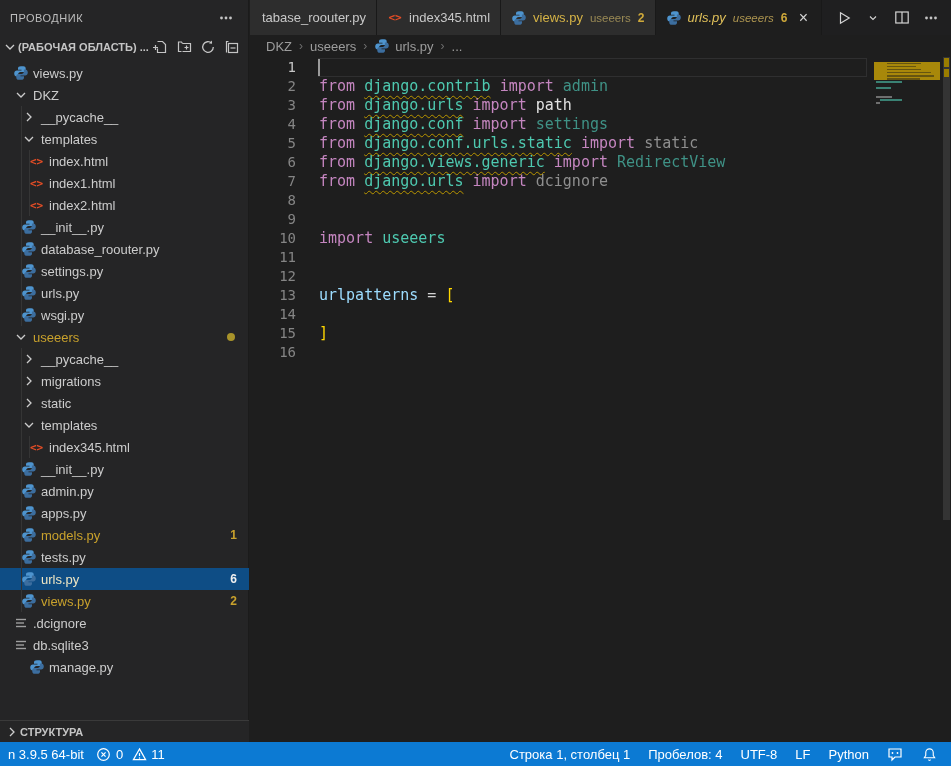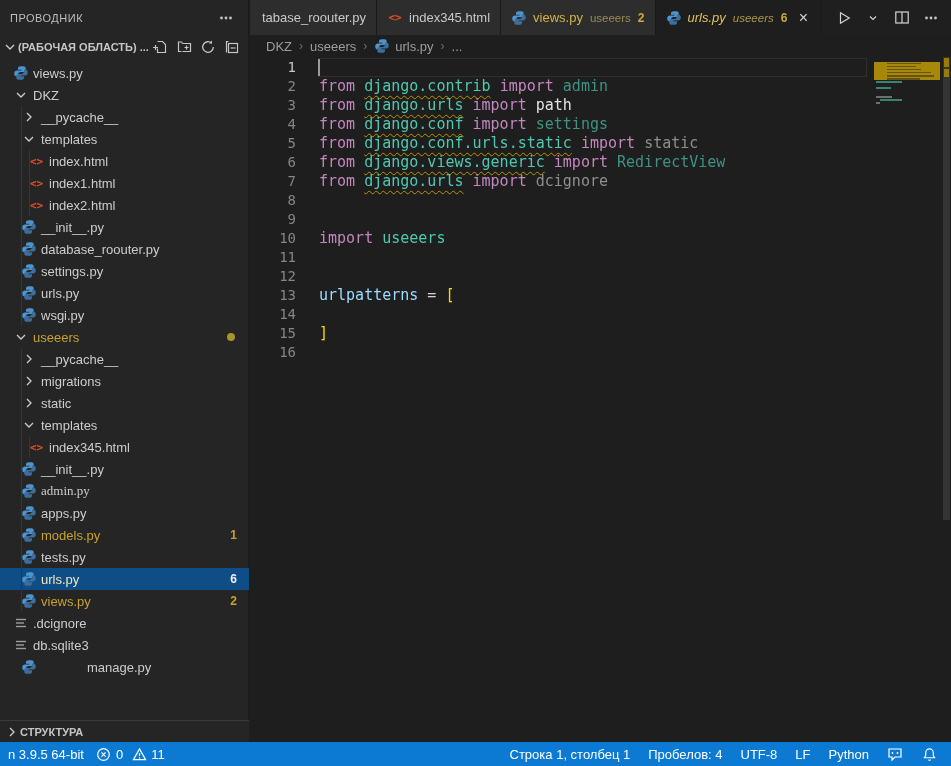--- a/index.html
+++ b/index.html
@@ -299,21 +299,21 @@
       <div class="trow" style="padding-left: 20px;">
         <div class="guide" style="left: 21px;"></div>
         <span class="twisty">
           <svg width="16" height="16" viewBox="0 0 16 16">
             <path fill="#4e94ce" d="M7.9 1.2c-2 0-2.9.9-2.9 2.1v1.4h3.5v.7H3.9c-1.5 0-2.7 1.2-2.7 3s1.1 3 2.5 3h1.4V9.5c0-1.3 1.1-2.4 2.4-2.4h3.2c1.1 0 2-1 2-2.1V3.3c0-1.2-1-2.1-2.3-2.1H7.9z"></path>
             <path fill="#3c6e9f" d="M8.1 14.8c2 0 2.9-.9 2.9-2.1v-1.4H7.5v-.7h4.6c1.5 0 2.7-1.2 2.7-3s-1.1-3-2.5-3h-1.4v1.9c0 1.3-1.1 2.4-2.4 2.4H5.3c-1.1 0-2 1-2 2.1v1.7c0 1.2 1 2.1 2.3 2.1h2.5z"></path>
           </svg>
         </span>
         <span class="flabel">__init__.py</span>
       </div>
-      <div class="trow" style="padding-left: 20px; font-family: Liberation Serif, serif;">
+      <div class="trow" style="padding-left: 20px;">
         <div class="guide" style="left: 21px;"></div>
         <span class="twisty">
           <svg width="16" height="16" viewBox="0 0 16 16">
             <path fill="#4e94ce" d="M7.9 1.2c-2 0-2.9.9-2.9 2.1v1.4h3.5v.7H3.9c-1.5 0-2.7 1.2-2.7 3s1.1 3 2.5 3h1.4V9.5c0-1.3 1.1-2.4 2.4-2.4h3.2c1.1 0 2-1 2-2.1V3.3c0-1.2-1-2.1-2.3-2.1H7.9z"></path>
             <path fill="#3c6e9f" d="M8.1 14.8c2 0 2.9-.9 2.9-2.1v-1.4H7.5v-.7h4.6c1.5 0 2.7-1.2 2.7-3s-1.1-3-2.5-3h-1.4v1.9c0 1.3-1.1 2.4-2.4 2.4H5.3c-1.1 0-2 1-2 2.1v1.7c0 1.2 1 2.1 2.3 2.1h2.5z"></path>
           </svg>
         </span>
         <span class="flabel">admin.py</span>
       </div>
       <div class="trow" style="padding-left: 20px;">
@@ -386,21 +386,21 @@
           <svg width="14" height="14" viewBox="0 0 14 14">
             <g stroke="#9e9e9e" stroke-width="1.4">
               <line x1="2" y1="3.5" x2="12" y2="3.5"></line>
               <line x1="2" y1="7" x2="10" y2="7"></line>
               <line x1="2" y1="10.5" x2="12" y2="10.5"></line>
             </g>
           </svg>
         </span>
         <span class="flabel">db.sqlite3</span>
       </div>
-      <div class="trow" style="padding-left: 20px; gap: 46px;">
+      <div class="trow" style="padding-left: 28px;">
         <span class="twisty">
           <svg width="16" height="16" viewBox="0 0 16 16">
             <path fill="#4e94ce" d="M7.9 1.2c-2 0-2.9.9-2.9 2.1v1.4h3.5v.7H3.9c-1.5 0-2.7 1.2-2.7 3s1.1 3 2.5 3h1.4V9.5c0-1.3 1.1-2.4 2.4-2.4h3.2c1.1 0 2-1 2-2.1V3.3c0-1.2-1-2.1-2.3-2.1H7.9z"></path>
             <path fill="#3c6e9f" d="M8.1 14.8c2 0 2.9-.9 2.9-2.1v-1.4H7.5v-.7h4.6c1.5 0 2.7-1.2 2.7-3s-1.1-3-2.5-3h-1.4v1.9c0 1.3-1.1 2.4-2.4 2.4H5.3c-1.1 0-2 1-2 2.1v1.7c0 1.2 1 2.1 2.3 2.1h2.5z"></path>
           </svg>
         </span>
         <span class="flabel">manage.py</span>
       </div>
     </div>
   <div class="outline-section">

